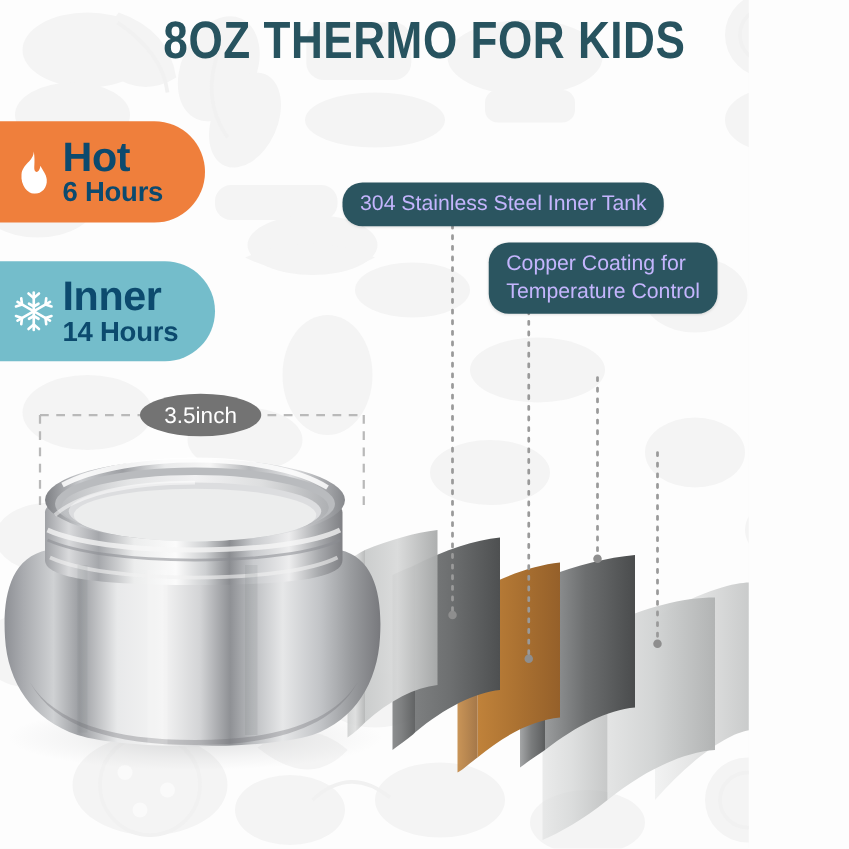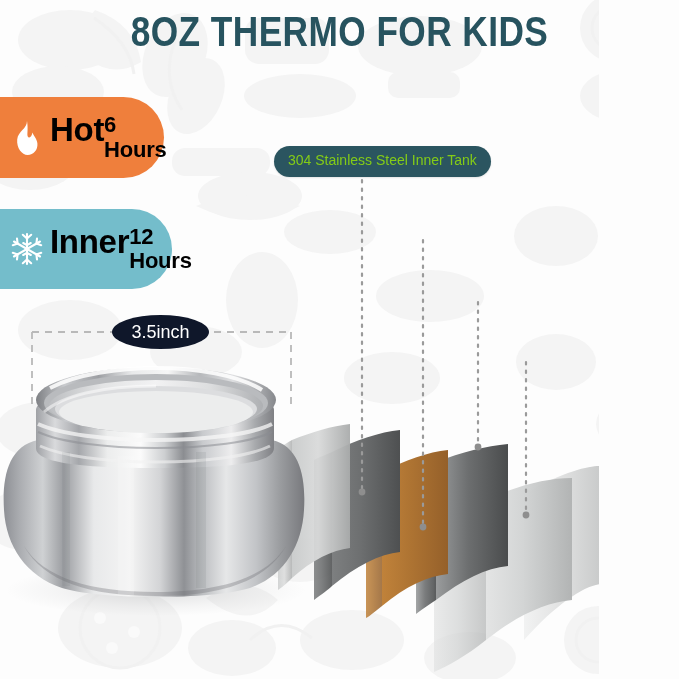--- a/index.html
+++ b/index.html
@@ -74,45 +74,45 @@
   }
   .badge-icon {
     width: 42px;
     flex: 0 0 42px;
     display: flex;
     align-items: center;
     justify-content: center;
   }
   .badge-text {
     display: flex;
-    flex-direction: row;
+    flex-direction: column;
     justify-content: center;
-    color: #000000;
+    color: #0c4a6e;
     padding-left: 2px;
   }
   .badge-title {
     font-size: 33px;
     font-weight: bold;
     line-height: 1.02;
     letter-spacing: -0.3px;
   }
   .badge-sub {
     font-size: 22px;
     font-weight: bold;
     line-height: 1.1;
     letter-spacing: -0.2px;
   }
 
   
   .callout {
     position: absolute;
     background: #2b5560;
-    color: #84cc16;
+    color: #c4b5fd;
     border-radius: 16px;
-    font-size: 14px;
+    font-size: 17px;
     line-height: 1.28;
     font-weight: normal;
     padding: 6px 14px 7px 14px;
     box-sizing: border-box;
     z-index: 7;
     white-space: pre-line;
     box-shadow: 0 1px 2px rgba(0,0,0,0.10);
   }
   #callout-0 { left: 274px; top: 146px; }
   #callout-1 { left: 391px; top: 194px; }
@@ -124,21 +124,21 @@
 
   
   #dimension-group { position: absolute; inset: 0; z-index: 6; }
   #dimension-label {
     position: absolute;
     left: 112px;
     top: 315px;
     width: 97px;
     height: 34px;
     border-radius: 50%;
-    background: #0f172a;
+    background: #737373;
     color: #fff;
     display: flex;
     align-items: center;
     justify-content: center;
     font-size: 18px;
     z-index: 8;
   }
 
   
   #artwork { position: absolute; inset: 0; z-index: 3; }
@@ -242,40 +242,42 @@
           <path d="M26.4 22.4 L27.0 27.4 M26.4 22.4 L31.2 20.8"></path>
           <path d="M7.6 22.4 L2.8 20.8 M7.6 22.4 L7.0 27.4"></path>
           <path d="M26.4 11.6 L31.2 13.2 M26.4 11.6 L27.0 6.6"></path>
           <path d="M17 13.2 L13.2 11 M17 13.2 L20.8 11"></path>
           <path d="M17 20.8 L13.2 23 M17 20.8 L20.8 23"></path>
         </g>
       </svg>
     </div>
     <div class="badge-text">
       <div class="badge-title">Inner</div>
-      <div class="badge-sub">12 Hours</div>
+      <div class="badge-sub">14 Hours</div>
     </div>
   </div>
 
   <svg id="leaders" viewBox="0 0 679 679" width="679" height="679" aria-hidden="true">
     <g stroke="#9a9a9a" stroke-width="2.2" stroke-dasharray="2.5 6" stroke-linecap="round" fill="none">
       <line x1="362" y1="180" x2="362" y2="490"></line>
       <line x1="423" y1="240" x2="423" y2="525"></line>
       <line x1="478" y1="302" x2="478" y2="445"></line>
       <line x1="526" y1="362" x2="526" y2="513"></line>
     </g>
     <g fill="#8e8e8e">
       <circle cx="362" cy="492" r="3.4"></circle>
       <circle cx="423" cy="527" r="3.4"></circle>
       <circle cx="478" cy="447" r="3.4"></circle>
       <circle cx="526" cy="515" r="3.4"></circle>
     </g>
   </svg>
 
   <div class="callout" id="callout-0">304 Stainless Steel Inner Tank</div>
+  <div class="callout" id="callout-1">Copper Coating for
+Temperature Control</div>
 
   <svg id="dimension-group" viewBox="0 0 679 679" width="679" height="679" aria-hidden="true">
     <g stroke="#b9b9b9" stroke-width="1.8" stroke-dasharray="7 6" fill="none">
       <line x1="32" y1="332" x2="291" y2="332"></line>
       <line x1="32" y1="332" x2="32" y2="404"></line>
       <line x1="291" y1="332" x2="291" y2="404"></line>
     </g>
   </svg>
   <div id="dimension-label">3.5inch</div>
 

